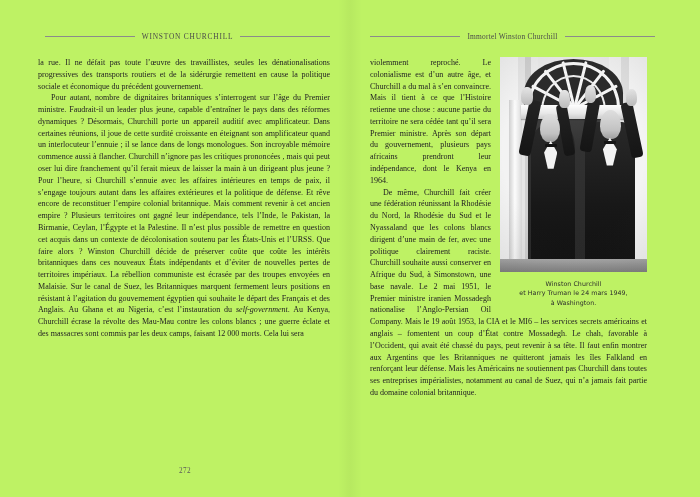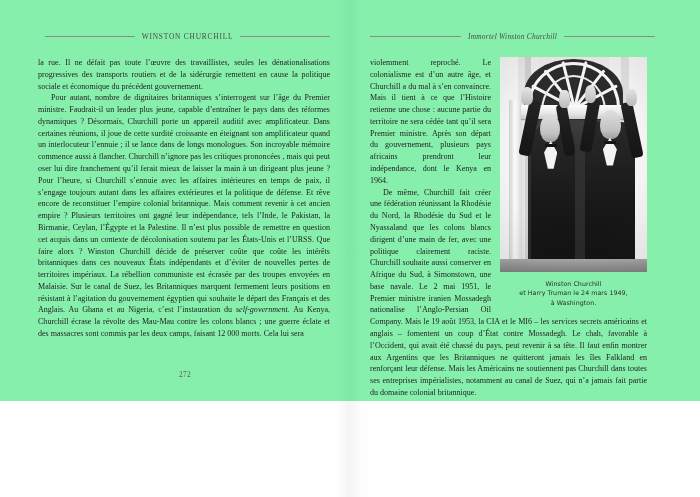--- a/index.html
+++ b/index.html
@@ -17,23 +17,23 @@
   .spread {
     position: relative;
     width: 700px;
     height: 497px;
     background: #fefefe;
     display: flex;
   }
   .page {
     position: relative;
     width: 350px;
-    height: 401px;
+    height: 497px;
     box-sizing: border-box;
-    background: #86efac;
+    background: #bef264;
   }
   .page-left  { padding: 0 20px 0 45px; }
   .page-right { padding: 0 45px 0 20px; }
 
   
   .runhead {
     position: absolute;
     top: 30px;
     left: 45px;
     right: 20px;
@@ -54,21 +54,20 @@
     letter-spacing: 0.55px;
     color: #4a4a4a;
     white-space: nowrap;
   }
   .rh-left .rh-text {
     text-transform: uppercase;
     font-variant: small-caps;
     letter-spacing: 0.8px;
   }
   .rh-right .rh-text {
-    font-style: italic;
     letter-spacing: 0.25px;
   }
 
   
   .textcol {
     position: absolute;
     top: 57px;
     left: 38px;
     right: 20px;
     font-size: 8.05px;

